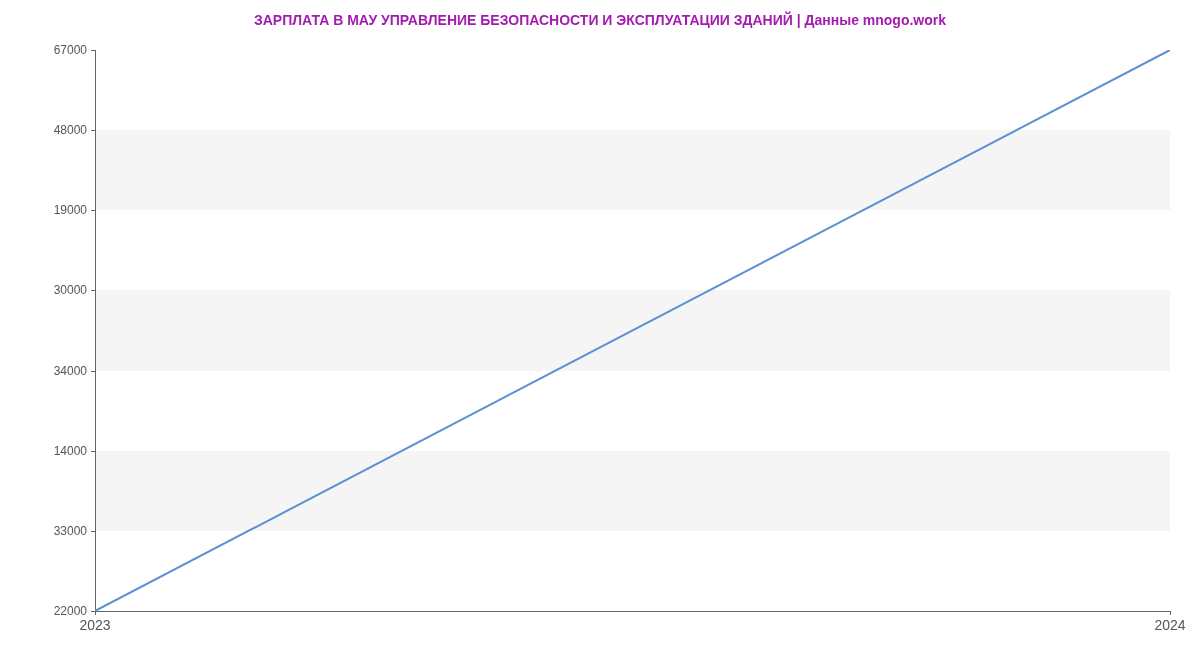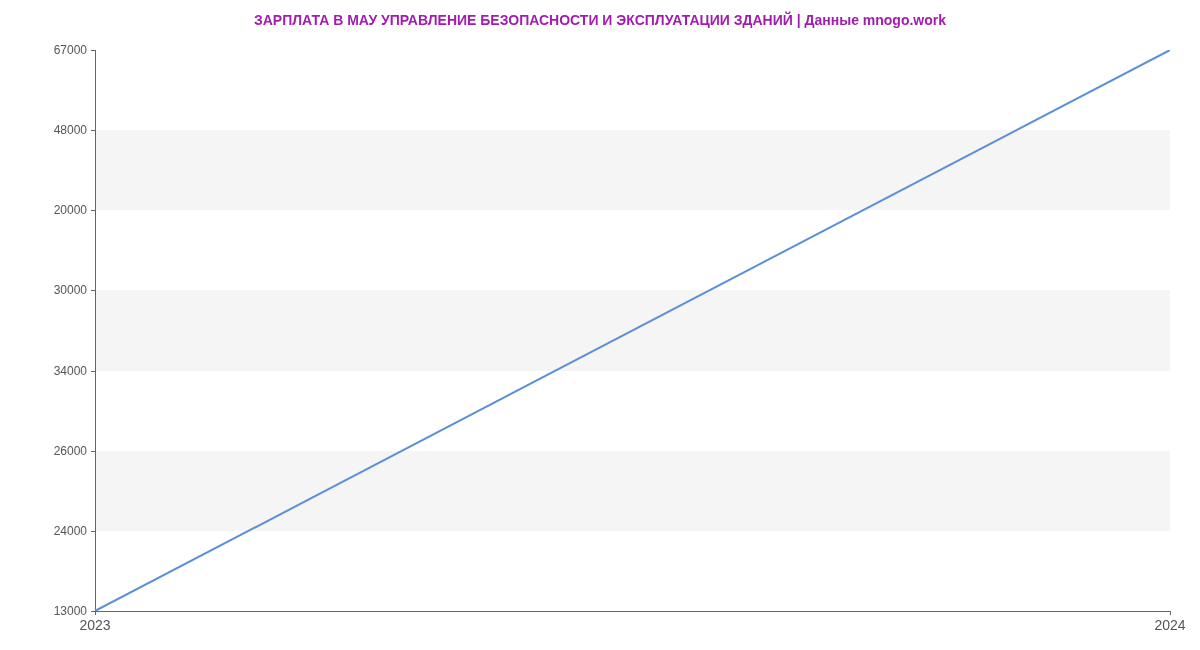--- a/index.html
+++ b/index.html
@@ -96,31 +96,31 @@
 
 <div class="chart-area">
   <div class="plot-region" id="plot">
       <div class="grid-band" style="top: 14.2857%; height: 14.2857%;"></div>
       <div class="grid-band" style="top: 42.8571%; height: 14.2857%;"></div>
       <div class="grid-band" style="top: 71.4286%; height: 14.2857%;"></div>
     <div class="y-axis-line"></div>
     <svg class="line-svg" viewBox="0 0 1000 1000" preserveAspectRatio="none">
       <polyline id="series-line" fill="none" stroke="#5b8fd6" stroke-width="2" vector-effect="non-scaling-stroke" points="0,1000 1000,0"></polyline>
     </svg>
-  <div class="y-tick-label" style="top: 100%;">13000</div>
+  <div class="y-tick-label" style="top: 100%;">22000</div>
       <div class="y-tick" style="top: 100%;"></div>
-      <div class="y-tick-label" style="top: 85.7143%;">24000</div>
+      <div class="y-tick-label" style="top: 85.7143%;">33000</div>
       <div class="y-tick" style="top: 85.7143%;"></div>
-      <div class="y-tick-label" style="top: 71.4286%;">26000</div>
+      <div class="y-tick-label" style="top: 71.4286%;">14000</div>
       <div class="y-tick" style="top: 71.4286%;"></div>
       <div class="y-tick-label" style="top: 57.1429%;">34000</div>
       <div class="y-tick" style="top: 57.1429%;"></div>
       <div class="y-tick-label" style="top: 42.8571%;">30000</div>
       <div class="y-tick" style="top: 42.8571%;"></div>
-      <div class="y-tick-label" style="top: 28.5714%;">20000</div>
+      <div class="y-tick-label" style="top: 28.5714%;">19000</div>
       <div class="y-tick" style="top: 28.5714%;"></div>
       <div class="y-tick-label" style="top: 14.2857%;">48000</div>
       <div class="y-tick" style="top: 14.2857%;"></div>
       <div class="y-tick-label" style="top: 0%;">67000</div>
       <div class="y-tick" style="top: 0%;"></div>
       <div class="x-tick-label" style="left: 0%;">2023</div>
       <div class="x-tick" style="left: 0%;"></div>
       <div class="x-tick-label" style="left: 100%;">2024</div>
       <div class="x-tick" style="left: 100%;"></div>
     </div>

